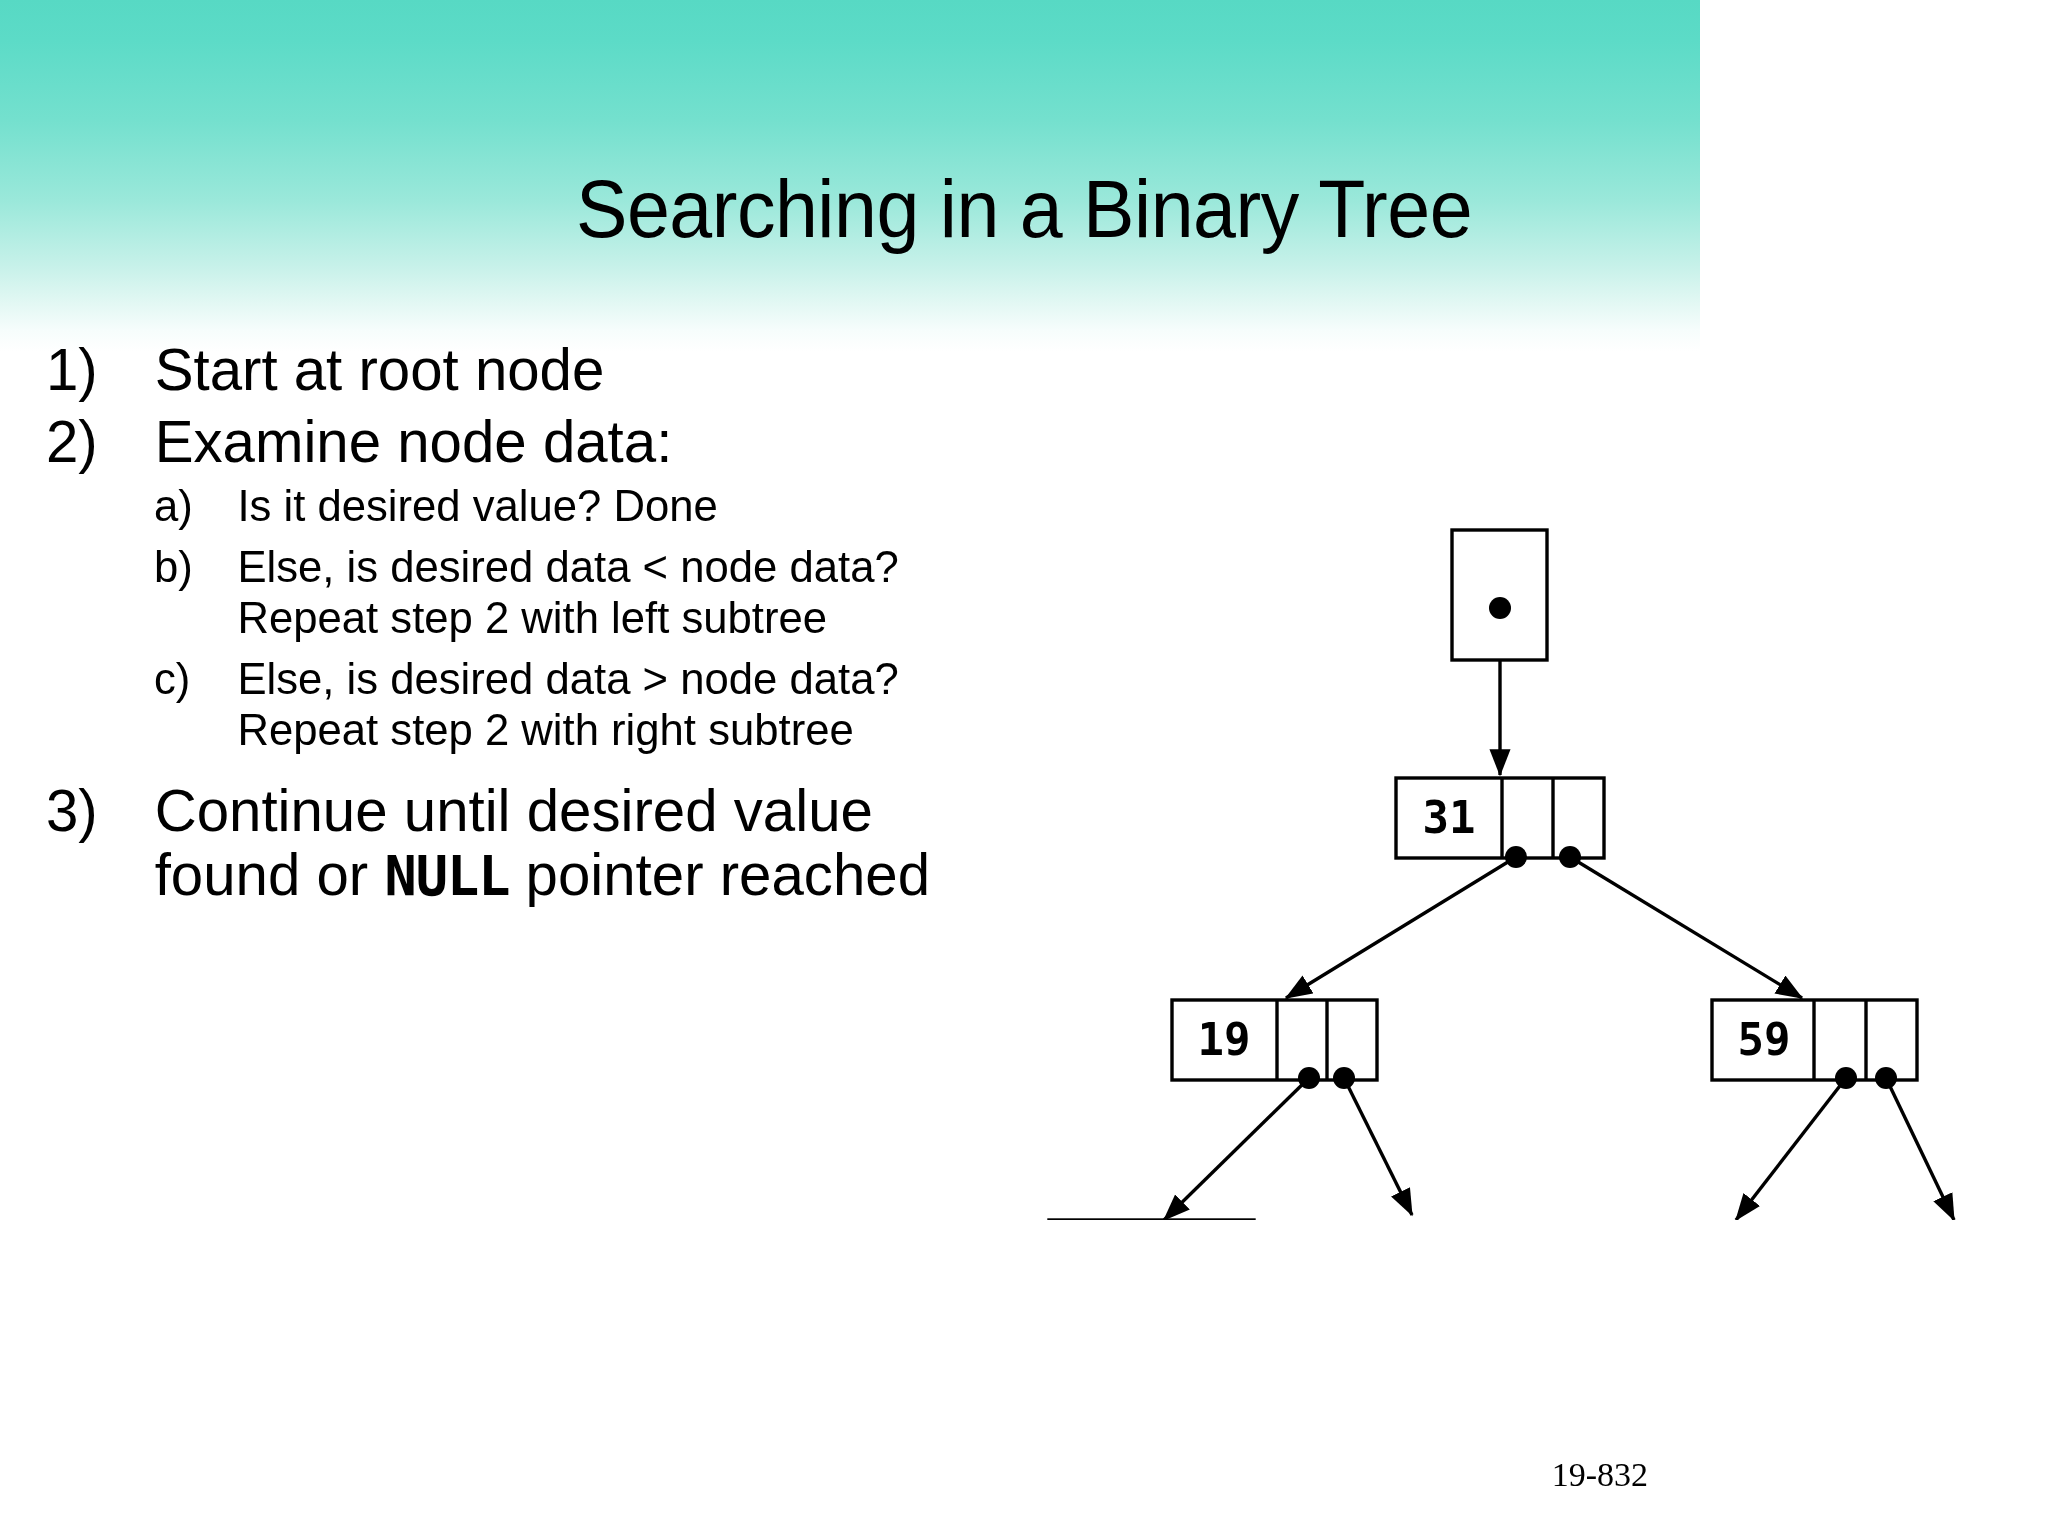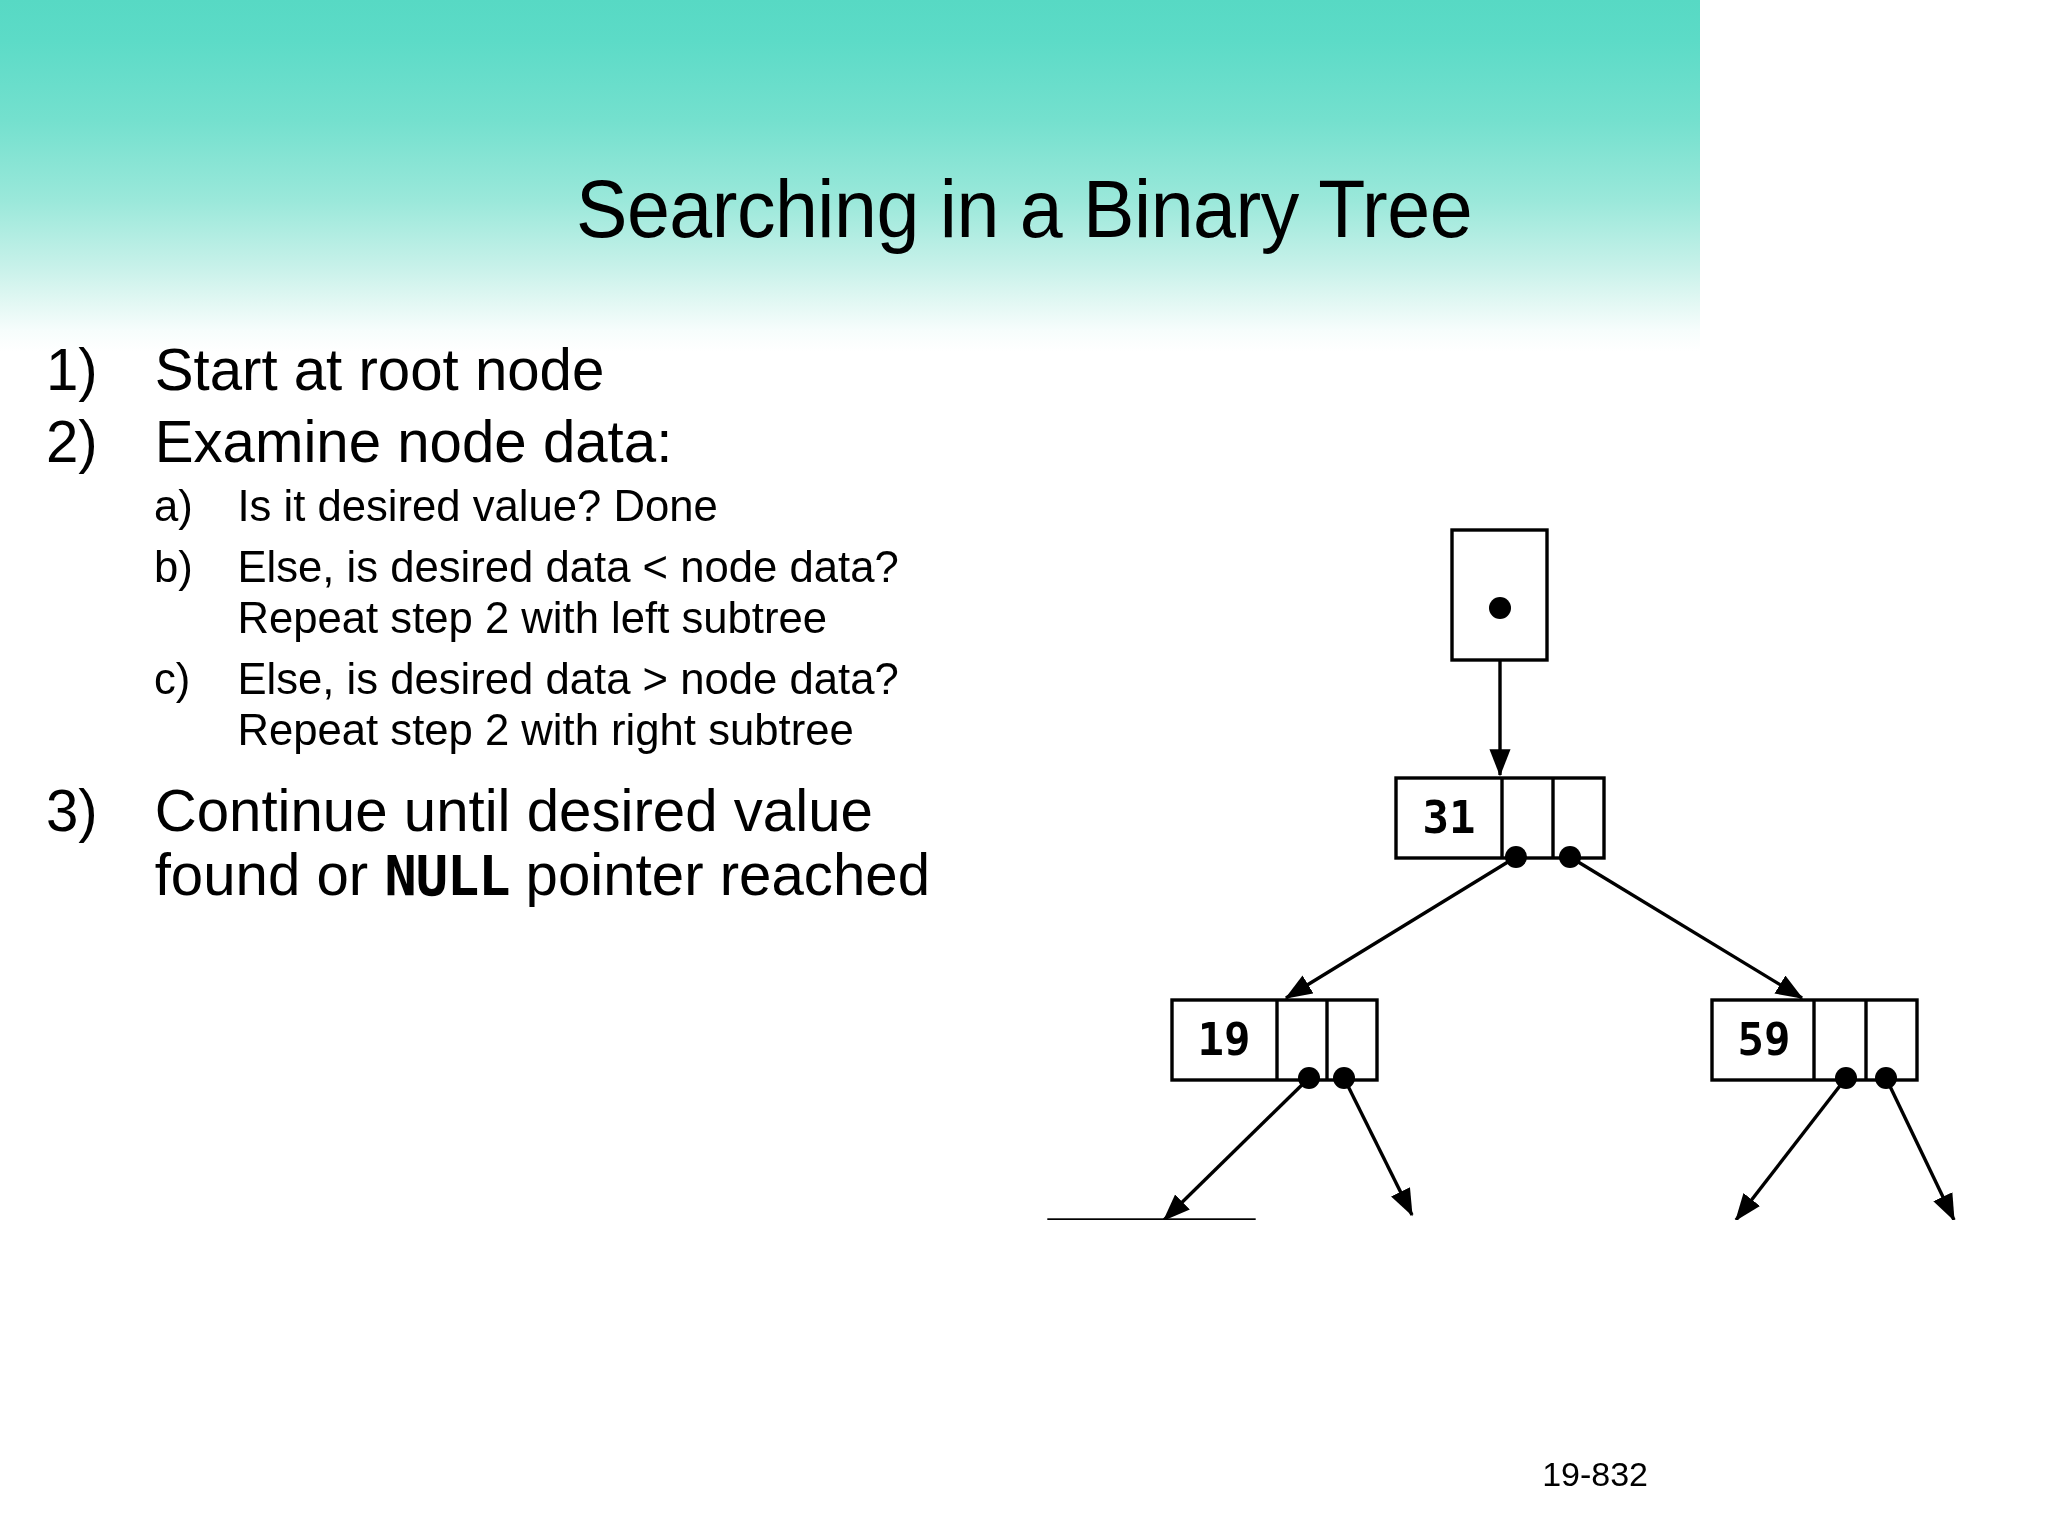--- a/index.html
+++ b/index.html
@@ -108,21 +108,21 @@
     font-size:40px;
     fill:#000;
   }
 
   
   #pagenum{
     position:absolute;
     right:52px; bottom:42px;
     font-size:34px;
     color:#000;
-    font-family:Liberation Sans, sans-serif;
+    font-family:Liberation Serif, serif;
   }
 </style>
 </head>
 <body>
 
 <div id="slide">
 
   <div id="title">Searching in a Binary Tree</div>
 
   <div id="body">

